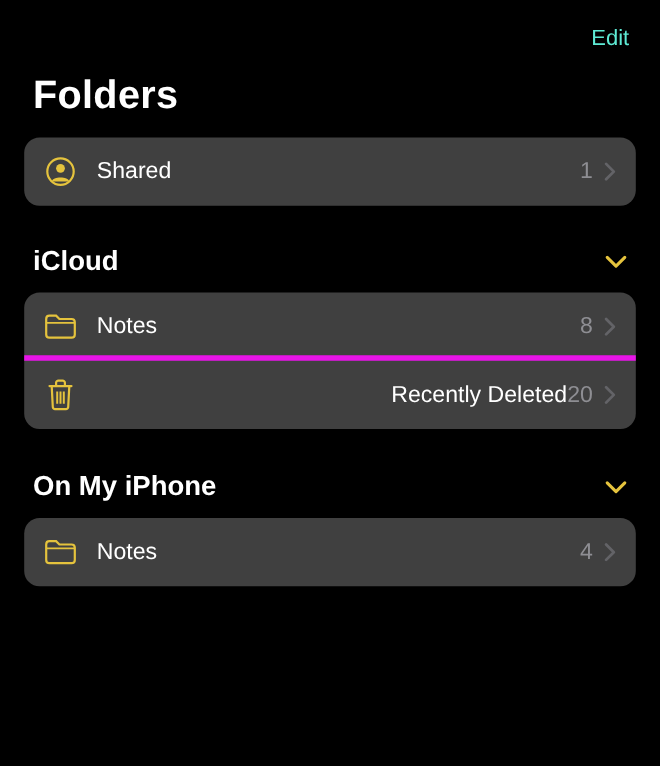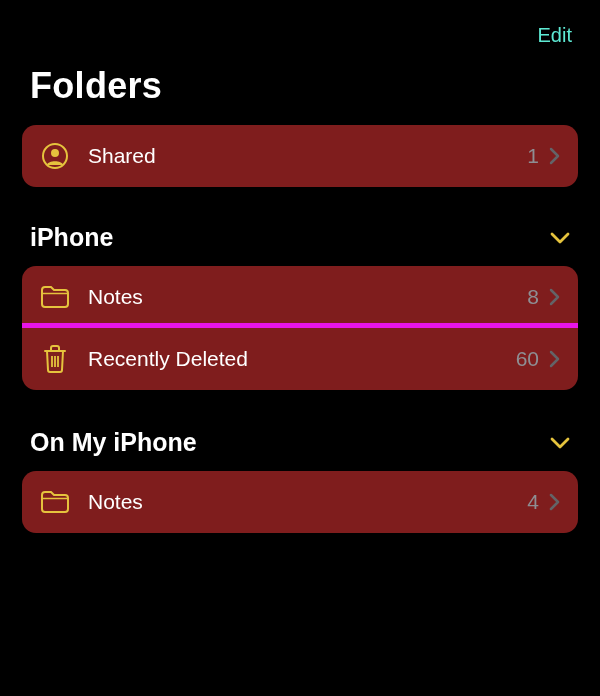--- a/index.html
+++ b/index.html
@@ -29,21 +29,21 @@
       cursor: pointer;
     }
     .page-title {
       font-size: 36px;
       font-weight: 700;
       padding: 18px 30px 18px 30px;
       letter-spacing: 0.3px;
     }
     .row-group {
       margin: 0 22px;
-      background: #7f1d1d;
+      background: #404040;
       border-radius: 14px;
       overflow: hidden;
     }
     .row-item {
       display: flex;
       align-items: center;
       padding: 15px 18px 15px 18px;
       min-height: 62px;
       position: relative;
     }
@@ -85,20 +85,21 @@
       color: #ffffff;
     }
     .section-chevron {
       color: #e5c33d;
     }
     .highlight {
       border: 5px solid #e815e8;
       border-radius: 2px;
       margin: -5px -6px;
       padding: 0 1px;
+      text-align: right;
     }
     svg { display: block; }
   </style>
 </head>
 <body>
 
 <div class="top-bar">
   <button class="edit-btn">Edit</button>
 </div>
 
@@ -117,21 +118,21 @@
     <span class="row-count">1</span>
     <span class="chevron-right">
       <svg width="11" height="18" viewBox="0 0 11 18" fill="none">
         <path d="M2 2 L9 9 L2 16" stroke="#636367" stroke-width="2.5" stroke-linecap="round" stroke-linejoin="round"></path>
       </svg>
     </span>
   </div>
 </div>
 
 <div class="section-header">
-  <span class="section-title">iPhone</span>
+  <span class="section-title">iCloud</span>
   <span class="section-chevron">
     <svg width="20" height="12" viewBox="0 0 20 12" fill="none">
       <path d="M2 2 L10 10 L18 2" stroke="#e5c33d" stroke-width="2.8" stroke-linecap="round" stroke-linejoin="round"></path>
     </svg>
   </span>
 </div>
 
 <div class="row-group">
   <div class="row-item">
     <span class="row-icon">
@@ -155,21 +156,21 @@
         <svg width="26" height="30" viewBox="0 0 26 30" fill="none">
           <path d="M3 7 L23 7" stroke="#e5c33d" stroke-width="2" stroke-linecap="round"></path>
           <path d="M9 7 L9 4 C9 3 10 2 11 2 L15 2 C16 2 17 3 17 4 L17 7" stroke="#e5c33d" stroke-width="2" fill="none"></path>
           <path d="M5 7 L6 26 C6 27 7 28 8 28 L18 28 C19 28 20 27 20 26 L21 7" stroke="#e5c33d" stroke-width="2" fill="none"></path>
           <line x1="10" y1="12" x2="10" y2="23" stroke="#e5c33d" stroke-width="1.8"></line>
           <line x1="13" y1="12" x2="13" y2="23" stroke="#e5c33d" stroke-width="1.8"></line>
           <line x1="16" y1="12" x2="16" y2="23" stroke="#e5c33d" stroke-width="1.8"></line>
         </svg>
       </span>
       <span class="row-label">Recently Deleted</span>
-      <span class="row-count">60</span>
+      <span class="row-count">20</span>
       <span class="chevron-right">
         <svg width="11" height="18" viewBox="0 0 11 18" fill="none">
           <path d="M2 2 L9 9 L2 16" stroke="#636367" stroke-width="2.5" stroke-linecap="round" stroke-linejoin="round"></path>
         </svg>
       </span>
     </div>
   </div>
 </div>
 
 <div class="section-header tighter">

